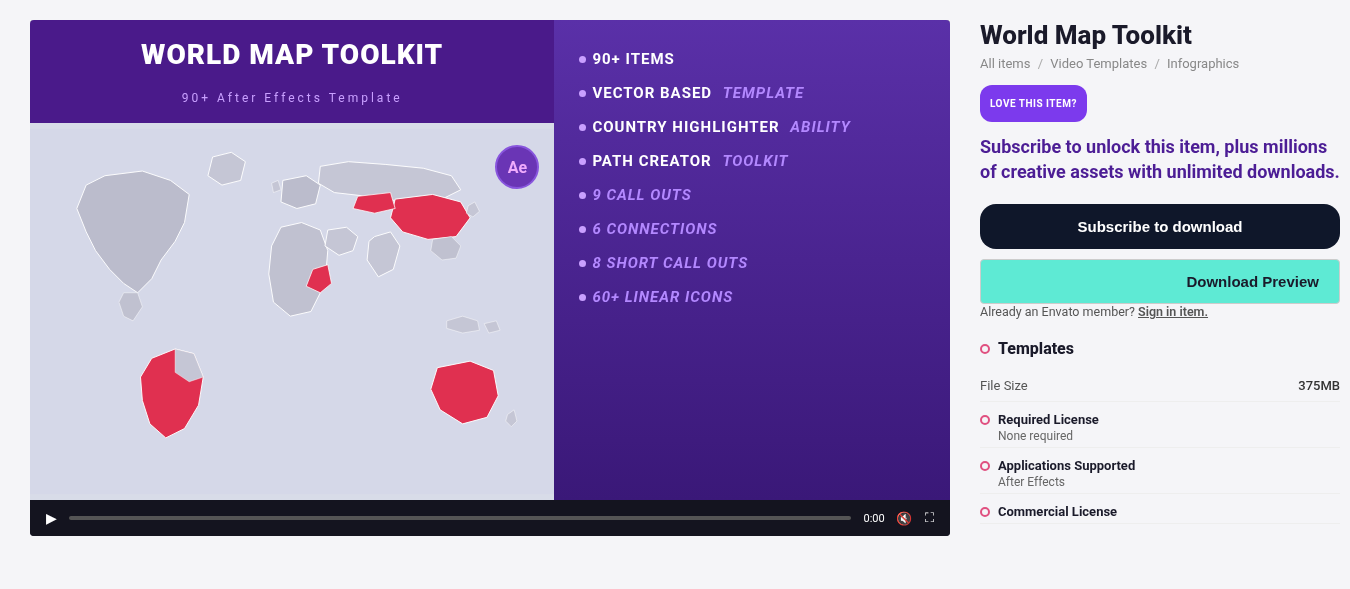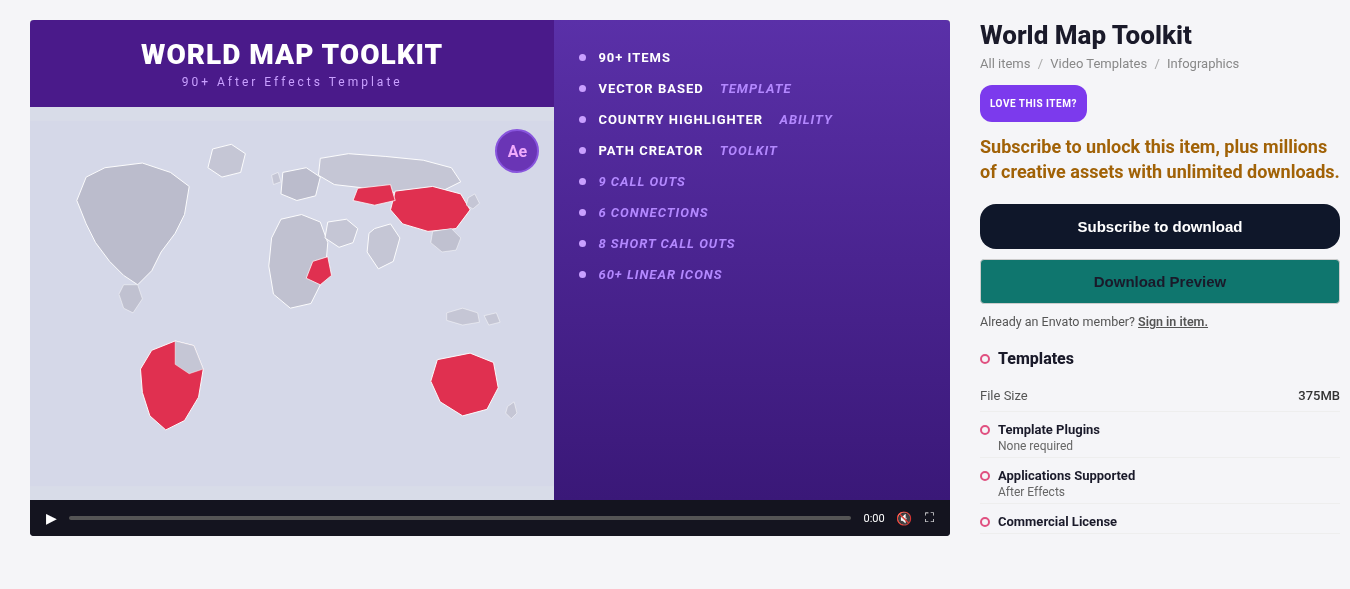--- a/index.html
+++ b/index.html
@@ -55,21 +55,21 @@
       color: white;
       font-size: 28px;
       font-weight: 900;
       letter-spacing: 1px;
       text-transform: uppercase;
     }
     .video-title-bar p {
       color: #c9a0ff;
       font-size: 12px;
       letter-spacing: 3px;
-      margin-top: 4px;
+      margin-top: 20px;
     }
     .map-area {
       flex: 1;
       background: #d8dce8;
       position: relative;
       overflow: hidden;
     }
     .ae-badge {
       position: absolute;
       top: 22px;
@@ -101,22 +101,22 @@
       flex: 1;
       background: linear-gradient(180deg, #5a30a8 0%, #3a1878 100%);
       padding: 30px 25px;
       display: flex;
       flex-direction: column;
       gap: 16px;
     }
     .feature-item {
       display: flex;
       align-items: center;
-      gap: 12px;
-      font-size: 13px;
+      gap: 6px;
+      font-size: 15px;
       font-weight: 700;
       letter-spacing: 1px;
       text-transform: uppercase;
     }
     .feature-dot {
       width: 7px;
       height: 7px;
       border-radius: 50%;
       background: #c9a0ff;
       flex-shrink: 0;
@@ -190,51 +190,50 @@
       font-weight: 700;
       padding: 13px 10px;
       border-radius: 12px;
       letter-spacing: 0.5px;
       text-transform: uppercase;
       margin-bottom: 12px;
     }
     .subscribe-text {
       font-size: 18px;
       font-weight: 700;
-      color: #a16207;
+      color: #4c1d95;
       line-height: 1.4;
       margin-bottom: 20px;
     }
     .btn-subscribe {
       display: block;
       width: 100%;
       background: #0f172a;
       color: white;
       border: none;
       padding: 14px 20px;
       font-size: 15px;
       font-weight: 700;
       border-radius: 16px;
       cursor: pointer;
       text-align: center;
       margin-bottom: 10px;
     }
     .btn-download-preview {
       display: block;
       width: 100%;
-      background: #0f766e;
+      background: #5eead4;
       color: #1a1a2a;
       border: 1.5px solid #ccc;
       padding: 13px 20px;
       font-size: 15px;
       font-weight: 700;
       border-radius: 4px;
       cursor: pointer;
-      text-align: center;
-      margin-bottom: 10px;
+      text-align: right;
     }
     .member-text {
       font-size: 12.5px;
       color: #555;
       margin-bottom: 20px;
     }
     .member-text a {
       color: #555;
       font-weight: 600;
     }
@@ -438,21 +437,21 @@
       </div>
 
       <div class="attr-row">
         <span class="attr-label">File Size</span>
         <span class="attr-value">375MB</span>
       </div>
 
       <div class="attr-section-header">
         <div class="attr-section-dot"></div>
         <div class="attr-section-content">
-          <div class="attr-section-title">Template Plugins</div>
+          <div class="attr-section-title">Required License</div>
           <div class="attr-section-value">None required</div>
         </div>
       </div>
 
       <div class="attr-section-header">
         <div class="attr-section-dot"></div>
         <div class="attr-section-content">
           <div class="attr-section-title">Applications Supported</div>
           <div class="attr-section-value">After Effects</div>
         </div>

